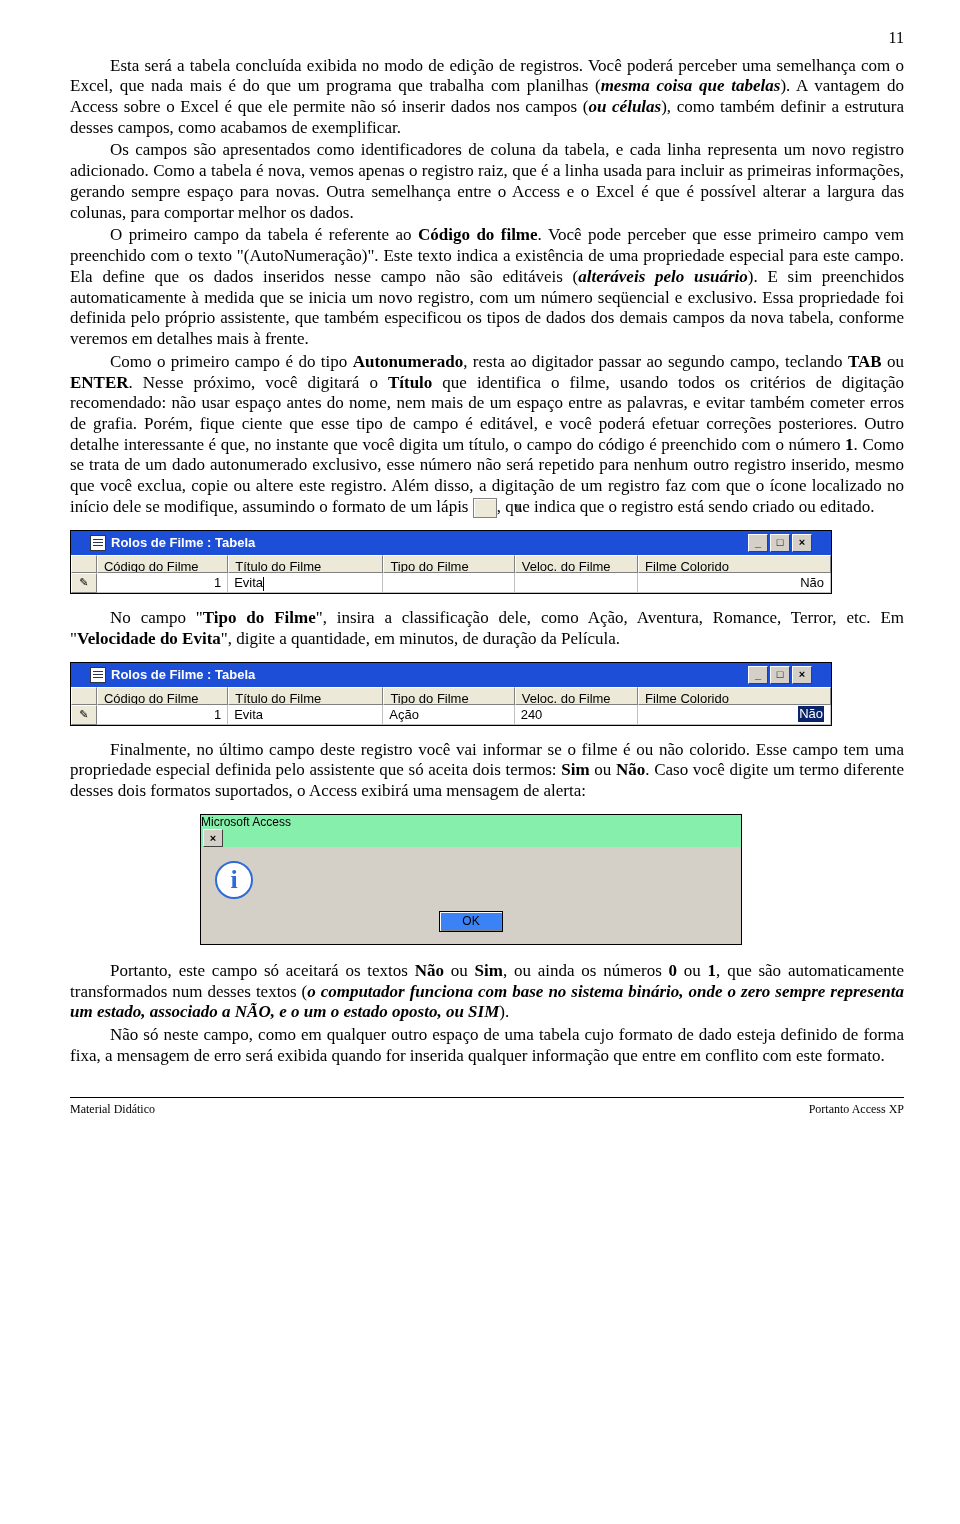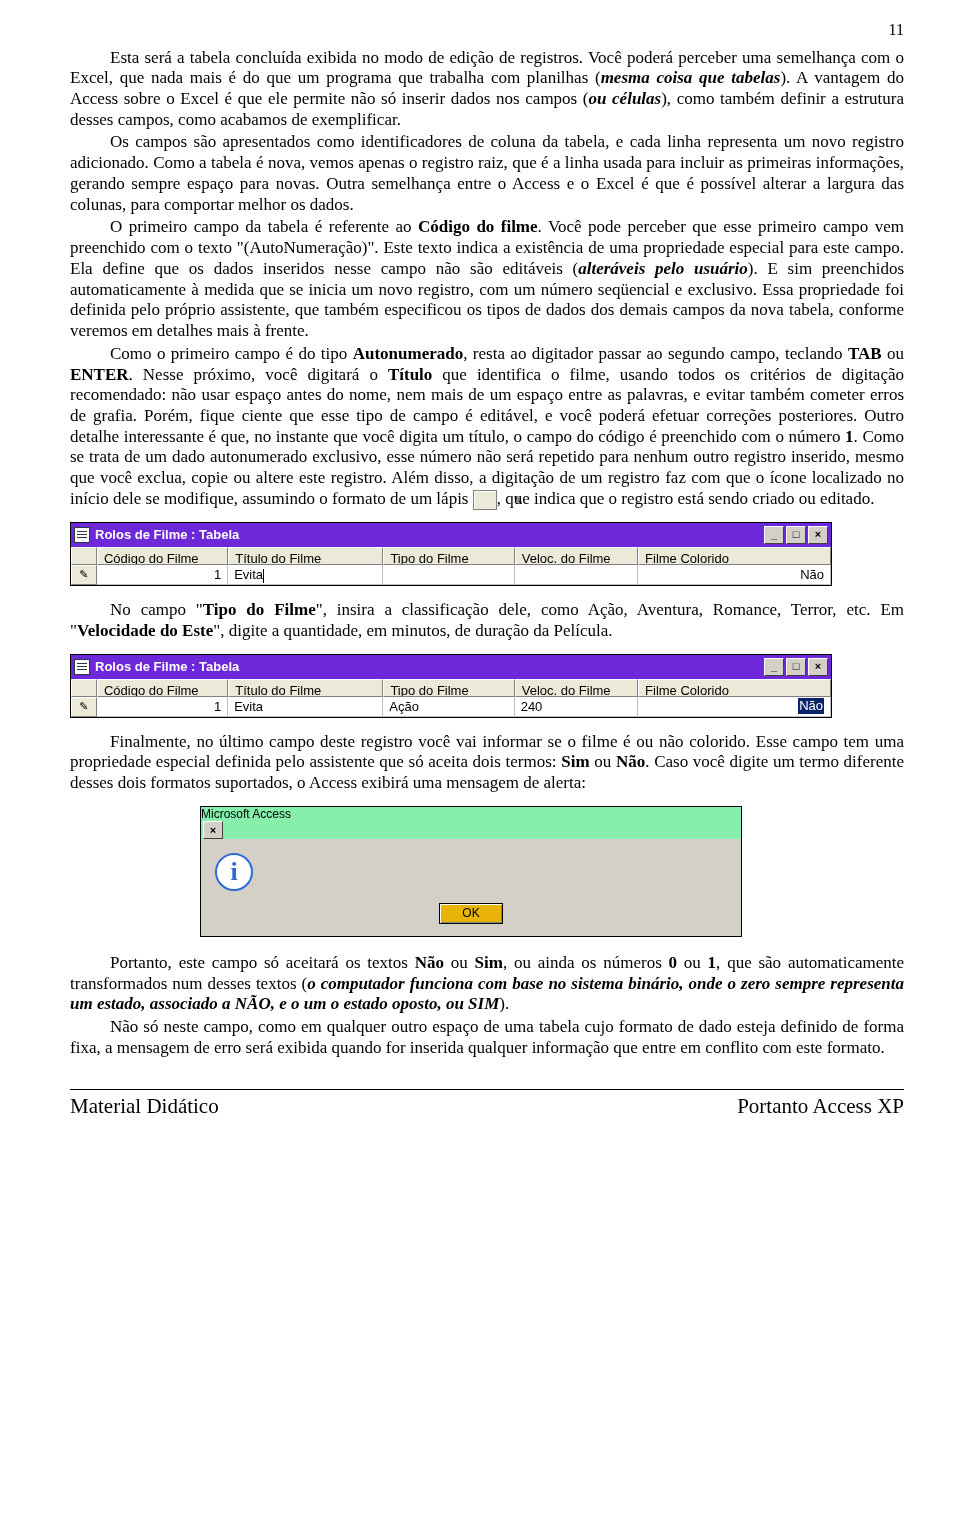--- a/index.html
+++ b/index.html
@@ -9,44 +9,44 @@
     margin: 0;
     padding: 0 56px 0 70px;
     color: #000;
     background: #fff;
     width: 960px;
     box-sizing: border-box;
   }
   .page-number {
     text-align: right;
     font-size: 16px;
-    padding-top: 20px;
+    padding-top: 28px;
     padding-bottom: 8px;
   }
   p { margin: 0 0 2px 0; text-align: justify; }
   p.indent { text-indent: 40px; }
   .bold { font-weight: bold; }
   .italic { font-style: italic; font-weight: bold; }
 
   
   .win {
     border: 1px solid #000;
     background: #d4d0c8;
     font-family: Tahoma, Verdana, sans-serif;
     font-size: 13px;
     width: 760px;
     margin: 12px 0 14px 0;
   }
   .win .titlebar {
-    background: #6d28d9;
+    background: #1d4ed8;
     color: #fff;
     font-weight: bold;
     display: flex;
     align-items: center;
-    padding: 2px 3px;
+    padding: 2px 19px;
     height: 20px;
   }
   .titlebar .ticon {
     width: 14px; height: 14px;
     background: #fff;
     border: 1px solid #2b3544;
     margin-right: 5px;
     position: relative;
   }
   .titlebar .ticon::before, .titlebar .ticon::after {
@@ -140,21 +140,21 @@
     margin-right:16px; flex:0 0 34px;
     font-family: Georgia, serif;
   }
   .dlgtext { flex:1; }
   .dlgtext .line1 { font-weight:bold; margin-bottom:10px; font-size:12px; }
   .dlgtext .line2 { font-size:12px; line-height:1.3; }
   .dlgbtnrow { text-align:center; padding-bottom:12px; }
   .okbtn {
     display:inline-block;
     padding:2px 22px;
-    background:#eab308;
+    background:#3b82f6;
     border:1px solid #000;
     box-shadow: inset 1px 1px 0 #fff, inset -1px -1px 0 #808080;
     font-family: Tahoma, sans-serif; font-size:12px;
   }
 
   
   .pencil-inline {
     display:inline-block;
     width:22px; height:18px;
     border:1px solid #808080;
@@ -162,21 +162,21 @@
     vertical-align:middle;
     font-size:11px; text-align:center; line-height:18px;
     box-shadow: inset 1px 1px 0 #fff;
   }
 
   .footer {
     border-top:1px solid #000;
     margin-top:30px;
     padding-top:4px;
     display:flex;
-    font-size:21px;
+    font-size:12px;
     justify-content:flex-end;
   }
   .footer .r { margin-left:auto; }
 </style>
 </head>
 <body>
 
 <div class="page-number">11</div>
 
 <p class="indent">
@@ -216,21 +216,21 @@
       <div class="datacell c1 num">1</div>
       <div class="datacell c2"><span>Evita</span><span class="cursor"></span></div>
       <div class="datacell c3"></div>
       <div class="datacell c4"></div>
       <div class="datacell c5 num">Não</div>
     </div>
   </div>
 </div>
 
 <p class="indent">
-<span>No campo "</span><span class="bold">Tipo do Filme</span><span>", insira a classificação dele, como Ação, Aventura, Romance, Terror, etc. Em "</span><span class="bold">Velocidade do Este</span><span>", digite a quantidade, em minutos, de duração da Película.</span>
+<span>No campo "</span><span class="bold">Tipo do Filme</span><span>", insira a classificação dele, como Ação, Aventura, Romance, Terror, etc. Em "</span><span class="bold">Velocidade do Evita</span><span>", digite a quantidade, em minutos, de duração da Película.</span>
 </p>
 
 <div class="win">
   <div class="titlebar">
     <span class="ticon"></span>
     <span>Rolos de Filme : Tabela</span>
     <span class="spacer"></span>
     <span class="winbtn">_</span>
     <span class="winbtn">□</span>
     <span class="winbtn">×</span>

